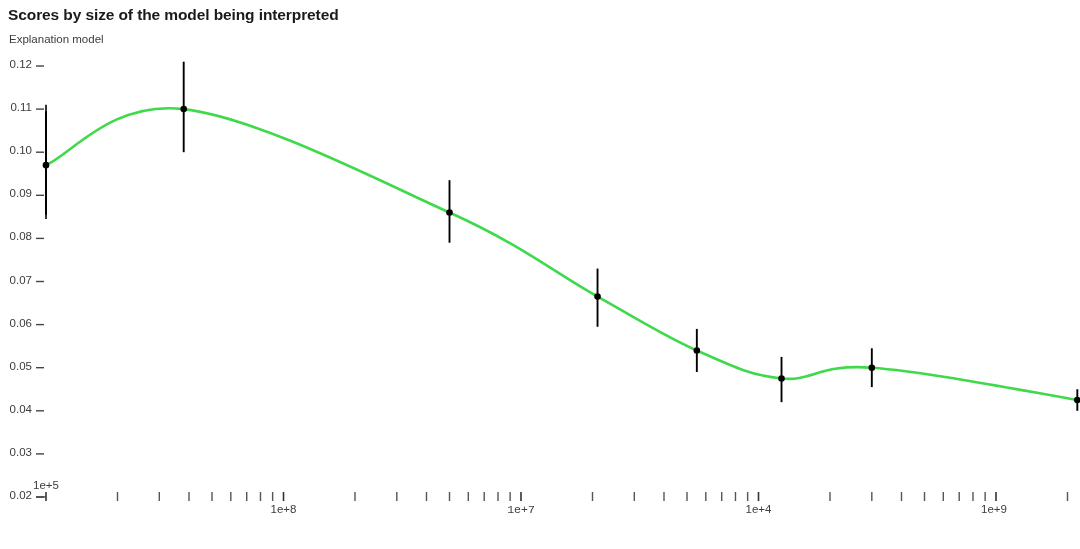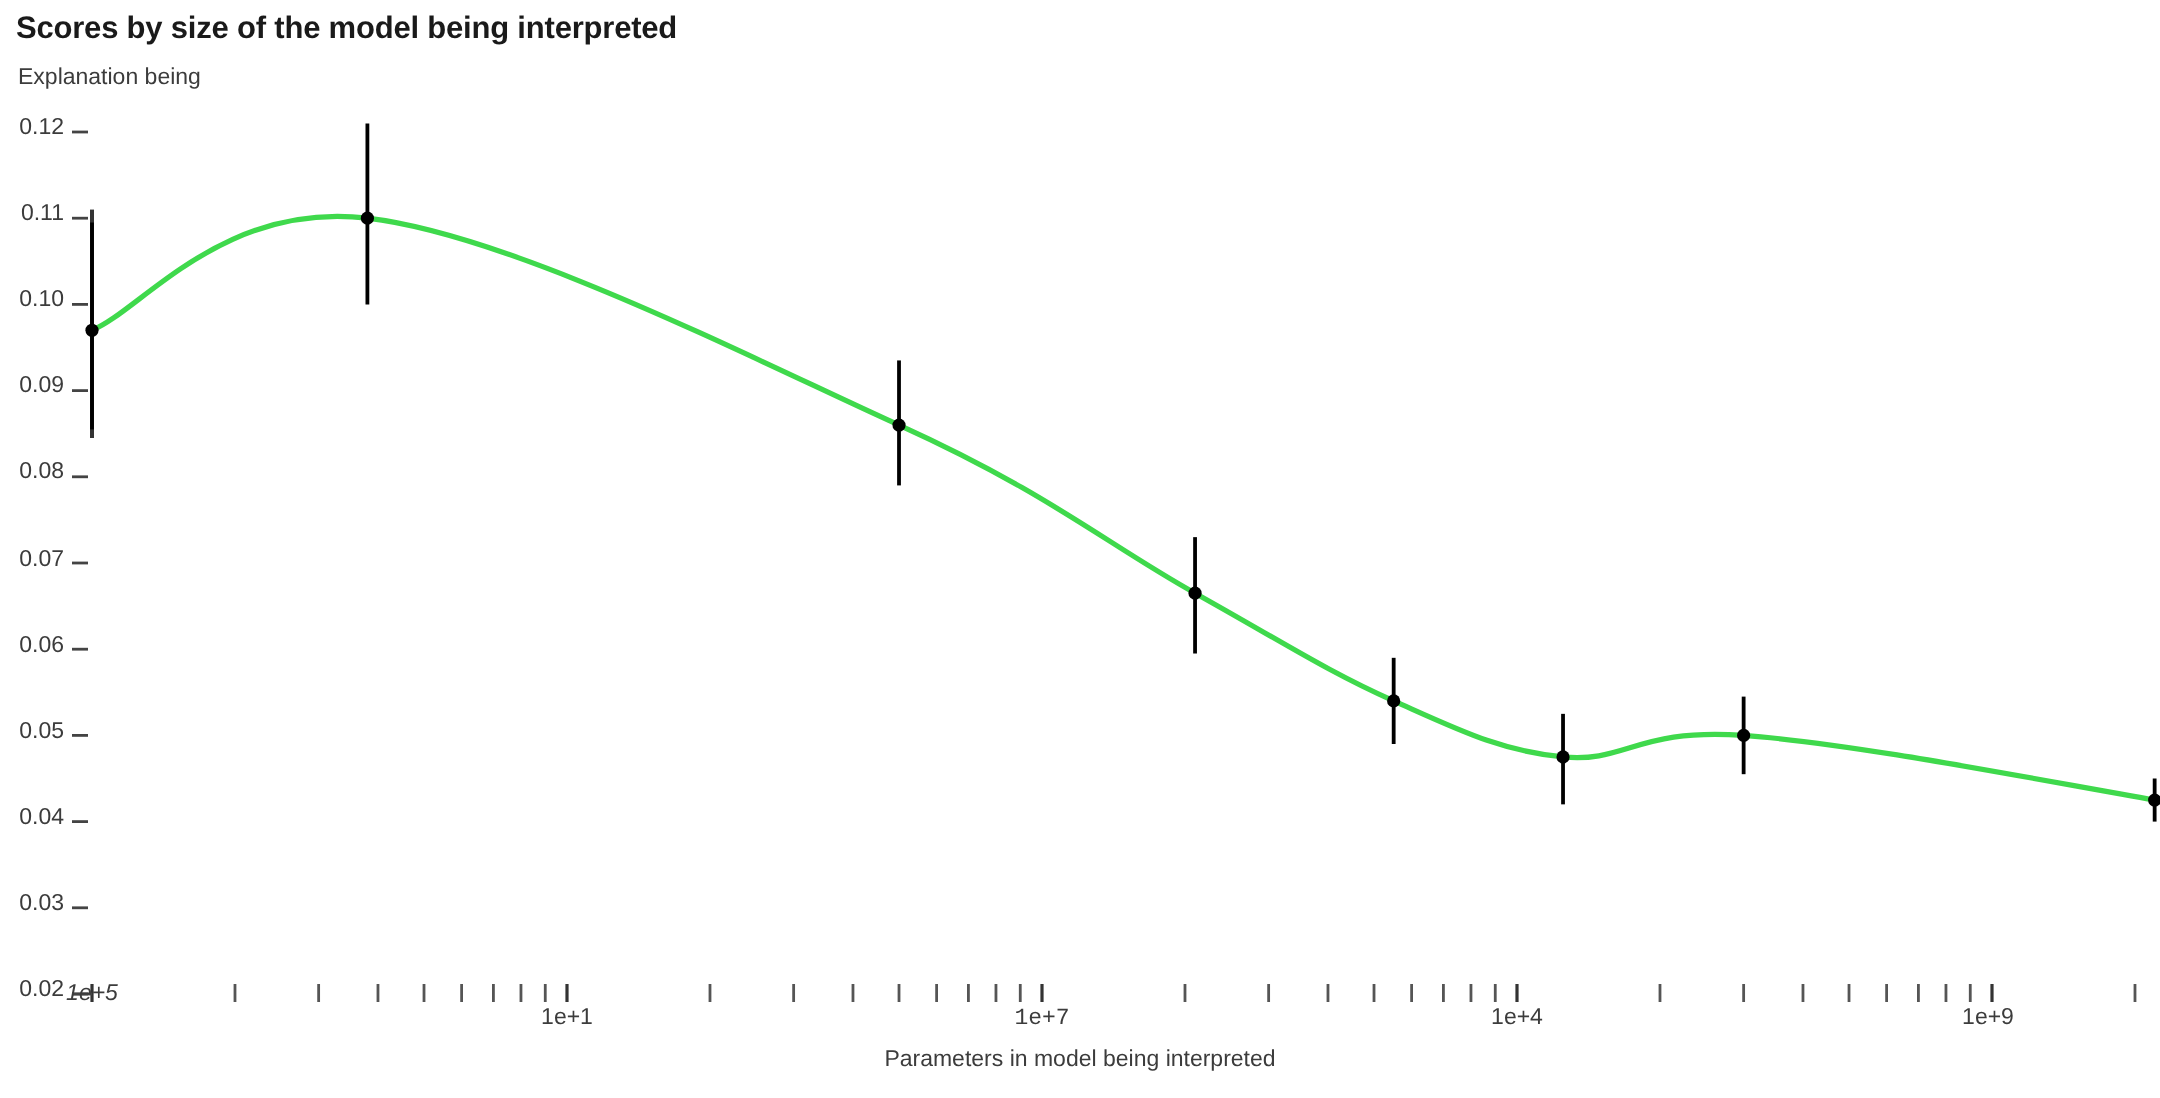--- a/index.html
+++ b/index.html
@@ -71,21 +71,21 @@
     width: 60px;
     white-space: nowrap;
   }
 </style>
 </head>
 <body>
 
 <div id="chart-root">
 
   <div id="chart-title">Scores by size of the model being interpreted</div>
-  <div id="y-axis-title">Explanation being</div>
+  <div id="y-axis-title">Explanation model</div>
 
   <svg id="plot-svg" viewBox="0 0 1080 549">
       <line x1="46" y1="104.78999999999998" x2="46" y2="219.00499999999997" stroke="#333333" stroke-width="2"></line>
       <line x1="36" y1="66" x2="44" y2="66" stroke="#444444" stroke-width="1.4"></line>
       <line x1="36" y1="109.1" x2="44" y2="109.1" stroke="#444444" stroke-width="1.4"></line>
       <line x1="36" y1="152.2" x2="44" y2="152.2" stroke="#444444" stroke-width="1.4"></line>
       <line x1="36" y1="195.29999999999998" x2="44" y2="195.29999999999998" stroke="#444444" stroke-width="1.4"></line>
       <line x1="36" y1="238.39999999999998" x2="44" y2="238.39999999999998" stroke="#444444" stroke-width="1.4"></line>
       <line x1="36" y1="281.5" x2="44" y2="281.5" stroke="#444444" stroke-width="1.4"></line>
       <line x1="36" y1="324.59999999999997" x2="44" y2="324.59999999999997" stroke="#444444" stroke-width="1.4"></line>
@@ -164,22 +164,21 @@
       <div class="ytick-label" style="left: -4px; top: 187.3px;">0.09</div>
       <div class="ytick-label" style="left: -4px; top: 230.4px;">0.08</div>
       <div class="ytick-label" style="left: -4px; top: 273.5px;">0.07</div>
       <div class="ytick-label" style="left: -4px; top: 316.6px;">0.06</div>
       <div class="ytick-label" style="left: -4px; top: 359.7px;">0.05</div>
       <div class="ytick-label" style="left: -4px; top: 402.8px;">0.04</div>
       <div class="ytick-label" style="left: -4px; top: 445.9px;">0.03</div>
       <div class="ytick-label" style="left: -4px; top: 489px;">0.02</div>
     </div>
   <div id="xtick-labels">
-      <div class="xtick-label" style="left: 16px; top: 491px; font-style: italic;">1e+5</div>
-      <div class="xtick-label" style="left: 253.5px; top: 503px;">1e+1</div>
+      <div class="xtick-label" style="left: 16px; top: 479px;">1e+5</div>
+      <div class="xtick-label" style="left: 253.5px; top: 503px;">1e+8</div>
       <div class="xtick-label" style="left: 491px; top: 503px; font-family: Liberation Mono, monospace;">1e+7</div>
       <div class="xtick-label" style="left: 728.5px; top: 503px;">1e+4</div>
       <div class="xtick-label" style="left: 964px; top: 503px;">1e+9</div>
     </div>
 
-  <div id="x-axis-title">Parameters in model being interpreted</div>
 
 </div>
 
 </body></html>

